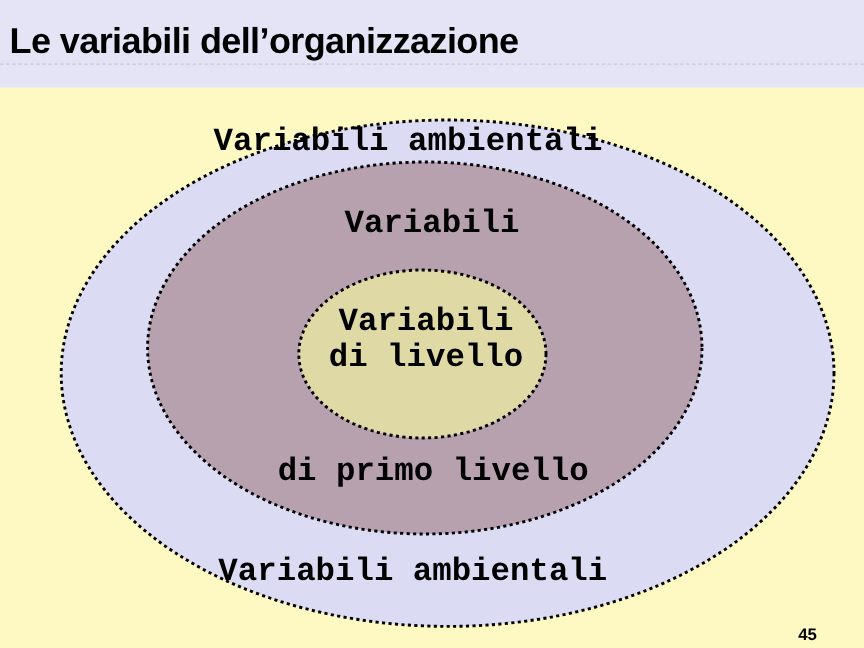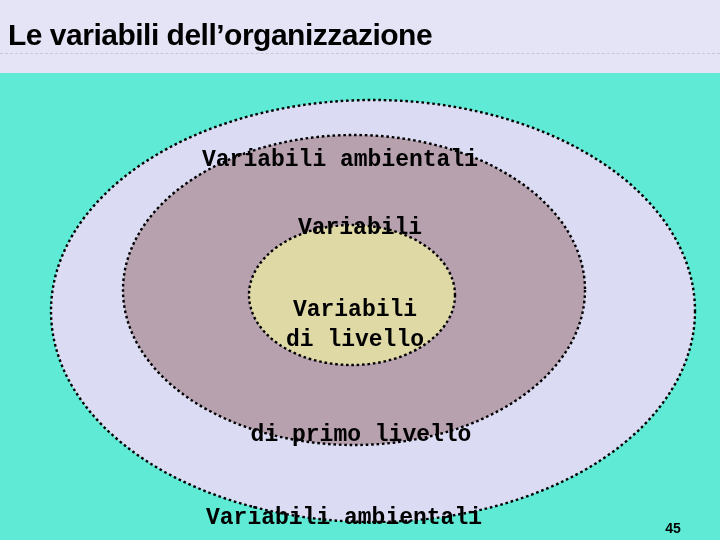--- a/index.html
+++ b/index.html
@@ -1,20 +1,20 @@
 <!DOCTYPE html>
 <html style="--title_bar_bg: #e4e4f6; --separator_line: #c7c7db; --outer_ellipse_fill: #dbdcf4; --middle_ellipse_fill: #b7a1af; --inner_ellipse_fill: #dfd9a6; --ellipse_border: #000000; --text_color: #000000;"><head>
 <meta charset="utf-8">
 <style>
   html, body { margin: 0; padding: 0; background: #ffffff; }
   .slide {
     position: relative;
     width: 720px;
     height: 540px;
-    background: #5eead4;
+    background: #fef9c3;
     overflow: hidden;
     font-family: "Liberation Sans", sans-serif;
   }
   .title-bar {
     position: absolute;
     left: 0; top: 0;
     width: 720px; height: 73px;
     background: var(--title_bar_bg, #e4e4f6);
   }
   .title-separator {
@@ -44,26 +44,25 @@
     stroke-width: 2.4;
     stroke-dasharray: 2.6 2.8;
   }
   .ellipse-outer  { fill: var(--outer_ellipse_fill,  #dbdcf4); }
   .ellipse-middle { fill: var(--middle_ellipse_fill, #b7a1af); }
   .ellipse-inner  { fill: var(--inner_ellipse_fill,  #dfd9a6); }
   .diagram-label {
     position: absolute;
     font-family: "Liberation Mono", "DejaVu Sans Mono", monospace;
     font-weight: bold;
-    font-size: 23px;
+    font-size: 27px;
     line-height: 26px;
     color: var(--text_color, #000000);
     text-align: center;
     white-space: nowrap;
-    margin-top: 41px;
   }
   .label-ambientali-top    { left: 170px; top: 106px; width: 340px; }
   .label-variabili-middle  { left: 190px; top: 174px; width: 340px; }
   .label-inner-block       { left: 235px; top: 254px; width: 240px; line-height: 30px; }
   .label-primo-livello     { left: 191px; top: 381px; width: 340px; }
   .label-ambientali-bottom { left: 174px; top: 464px; width: 340px; }
   .page-number {
     position: absolute;
     left: 658px; top: 504px;
     width: 30px;

